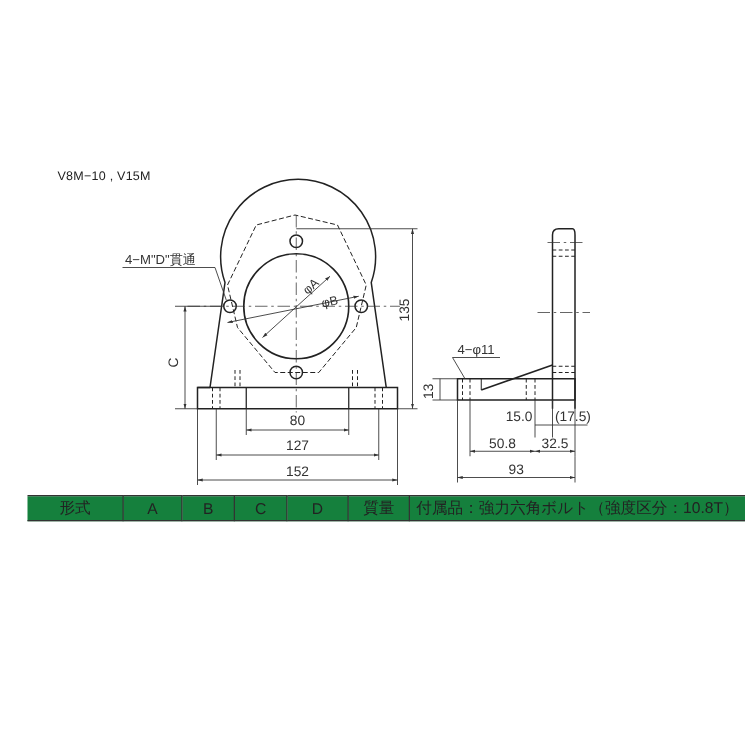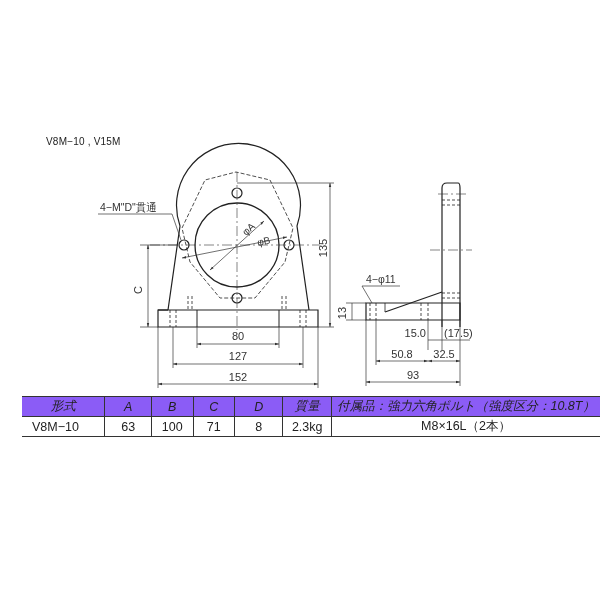--- a/index.html
+++ b/index.html
@@ -2,21 +2,21 @@
 <html><head>
 <meta charset="utf-8">
 <style>
   html, body { margin:0; padding:0; background:#ffffff; }
   body { width:600px; height:600px; position:relative; overflow:hidden; font-family:"Liberation Sans", sans-serif; color:#222; }
   .title { position:absolute; left:46px; top:136px; font-size:10px; letter-spacing:0.2px; color:#222; }
   svg.drawing { position:absolute; left:0; top:0; }
   svg text { font-family:"Liberation Sans", sans-serif; fill:#333; }
   table.spec { position:absolute; left:22px; top:396px; border-collapse:collapse; font-size:12.5px; }
   table.spec th, table.spec td { border:1px solid #333; height:19px; padding:0 3px; text-align:center; white-space:nowrap; font-weight:normal; }
-  table.spec thead th { background:#8b5cf6; color:#222;font-style:italic; }
+  table.spec thead th { background:#15803d; color:#222; }
   table.spec tbody td { background:#fff; color:#222; }
   table.spec .col-model { width:70px; text-align:left; padding-left:10px; }
   table.spec thead .col-model { text-align:center; padding-left:3px; }
   table.spec .col-a { width:40px; }
   table.spec .col-b { width:35px; }
   table.spec .col-c { width:35px; }
   table.spec .col-d { width:42px; }
   table.spec .col-mass { width:42px; }
   table.spec .col-acc { width:262px; }
   table.spec { border-left:none; }
@@ -168,23 +168,14 @@
       <th class="col-model">形式</th>
       <th class="col-a">A</th>
       <th class="col-b">B</th>
       <th class="col-c">C</th>
       <th class="col-d">D</th>
       <th class="col-mass">質量</th>
       <th class="col-acc">付属品：強力六角ボルト（強度区分：10.8T）</th>
     </tr>
   </thead>
   <tbody>
-    <tr>
-      <td class="col-model">V8M−10</td>
-      <td class="col-a">63</td>
-      <td class="col-b">100</td>
-      <td class="col-c">71</td>
-      <td class="col-d">8</td>
-      <td class="col-mass">2.3kg</td>
-      <td class="col-acc">M8×16L（2本）</td>
-    </tr>
   </tbody>
 </table>
 
 </body></html>

